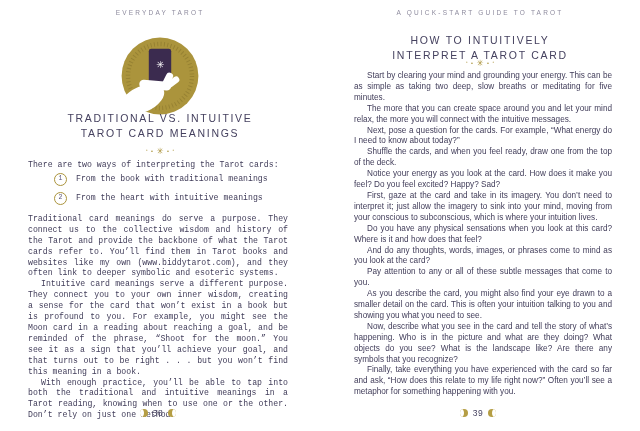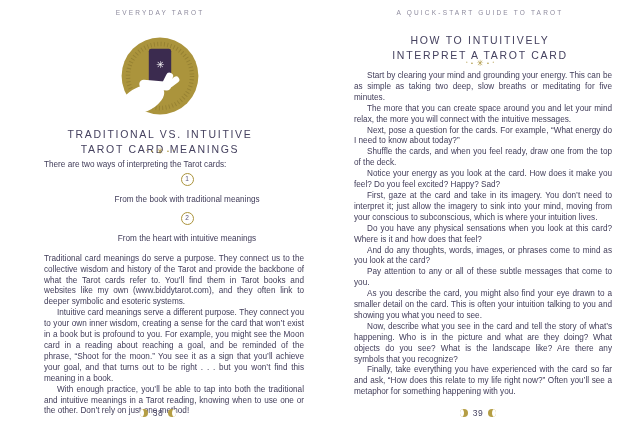--- a/index.html
+++ b/index.html
@@ -16,43 +16,43 @@
     position:absolute; top:9px; left:0; right:0; text-align:center;
     font-size:6.5px; letter-spacing:2.2px; color:#8e8b9e; font-weight:400;
   }
 
   .icon-wrap { position:absolute; top:36px; left:50%; transform:translateX(-50%); width:80px; height:80px; }
 
   .page-title {
     position:absolute; left:0; right:0; text-align:center;
     font-size:10.5px; letter-spacing:1.7px; color:#45415f; line-height:14.5px; font-weight:400;
   }
-  .page.left  .page-title { top:127px; }
+  .page.left  .page-title { top:111px; }
   .page.right .page-title { top:33px; }
 
   .ornament {
     position:absolute; left:0; right:0; display:flex; justify-content:center; align-items:center;
     gap:3.5px; color:#ab943c;
   }
   .page.left  .ornament { top:147px; }
   .page.right .ornament { top:59px; }
   .o-dot { font-size:5.5px; line-height:6px; }
   .o-dot.sm { font-size:4.5px; opacity:.65; }
   .o-star { font-size:8.5px; line-height:8px; }
 
   .content { position:absolute; font-size:8.2px; line-height:10.9px; text-align:justify; color:#403c59; }
-  .page.left  .content { top:160px; left:44px;  width:260px; }
+  .page.left  .content { top:160px; left:28px;  width:260px;font-family:Liberation Mono, monospace; }
   .page.right .content { top:71px;  left:34px;  width:258px; }
 
   .content p { margin:0; }
   .content p.indent { text-indent:13px; }
   .intro { margin-bottom:7px; text-align:left; }
 
   .t-list { margin:2px 0 9px 0; }
-  .t-item { display:flex; align-items:center; gap:9px; margin:0 0 6px 26px; text-align:left;flex-direction:column; }
+  .t-item { display:flex; align-items:center; gap:9px; margin:0 0 6px 26px; text-align:left; }
   .num-circle {
     width:11px; height:11px; border:1px solid #ab943c; border-radius:50%;
     display:inline-flex; align-items:center; justify-content:center;
     font-size:6.5px; color:#5a5479; flex:0 0 auto; line-height:1;
   }
   .t-item .t-text { font-size:8.2px; }
 
   .folio {
     position:absolute; bottom:13px; left:0; right:4px;
     display:flex; justify-content:center; align-items:center; gap:5px;

